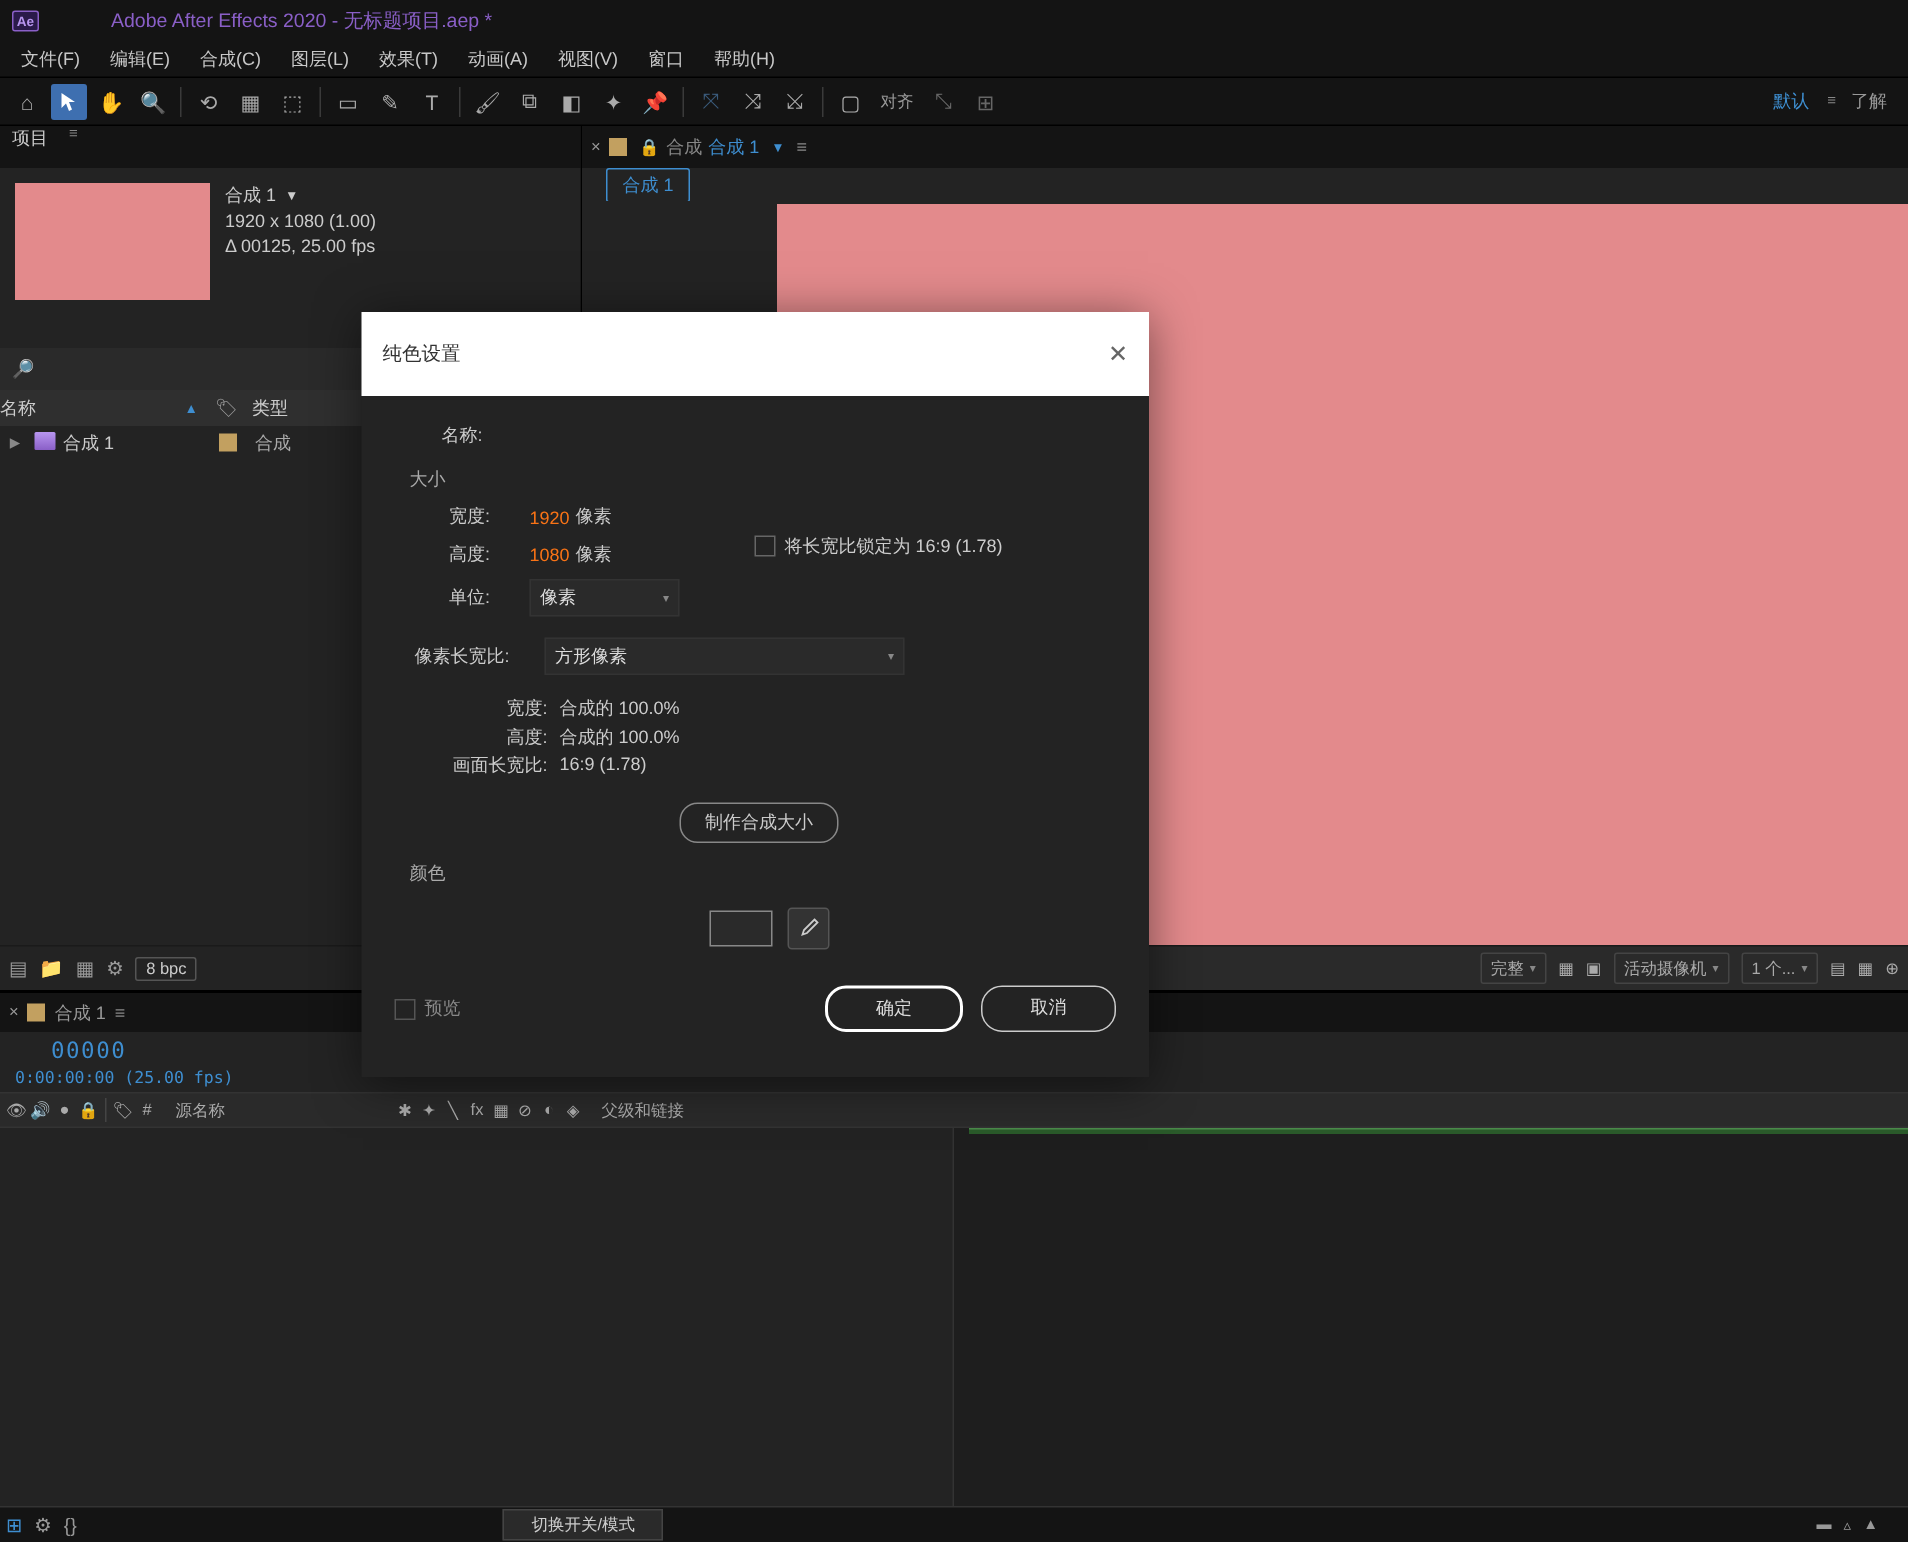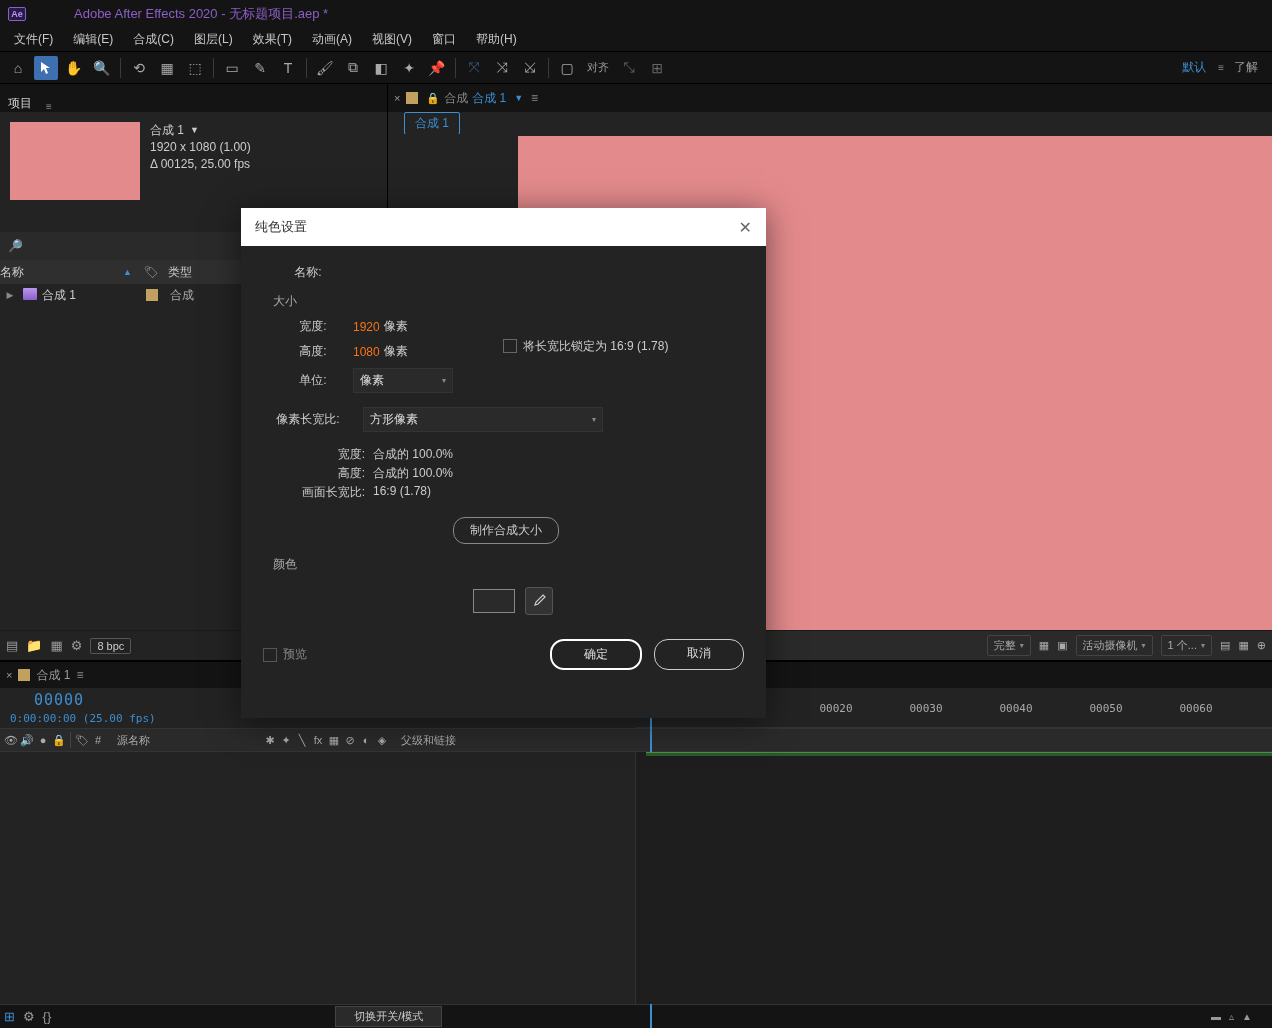--- a/index.html
+++ b/index.html
@@ -20,21 +20,21 @@
 .toolbar .sep { width: 1px; height: 20px; background: #3a3a3a; margin: 0 4px; }
 .toolbar .label { color: #999; font-size: 11px; margin: 11px 6px; }
 .toolbar .right { margin-left: auto; display: flex; align-items: center; }
 .toolbar .link { color: #3e8ed0; font-size: 12px; margin: 0 10px; }
 
 
 .main { display: flex; height: 576px; }
 
 
 .project-panel { width: 388px; background: #232323; border-right: 1px solid #000; display: flex; flex-direction: column; }
-.panel-tab-row { height: 28px; display: flex; align-items: flex-end; background: #141414; padding: 0 8px; }
+.panel-tab-row { height: 28px; display: flex; align-items: flex-start; background: #141414; padding: 0 8px; }
 .panel-tab { color: #ccc; font-size: 12px; margin-right: 12px; }
 .panel-tab-icon { color: #888; font-size: 10px; margin-left: 2px; }
 
 .comp-preview-row { display: flex; padding: 10px; align-items: flex-start; background: #232323; height: 120px; }
 .comp-thumb { width: 130px; height: 78px; background: #e38a8c; margin-right: 10px; }
 .comp-info { flex: 1; color: #ccc; font-size: 12px; line-height: 1.4; }
 .comp-info .name-row { display: flex; align-items: center; }
 .comp-info .dd { margin-left: 6px; font-size: 9px; }
 
 .search-row { height: 28px; background: #2a2a2a; display: flex; align-items: center; padding: 0 8px; color: #888; }
@@ -117,21 +117,21 @@
 
 .tl-footer { height:24px; background:#141414; display:flex; align-items:center; border-top:1px solid #333; }
 .tl-footer .ic { color:#3e8ed0; margin:0 4px; font-size:13px; }
 .tl-footer .ic2 { color:#999; margin:0 4px; font-size:13px; }
 .tl-footer .switch-btn { margin-left:280px; border:1px solid #444; padding:2px 18px; font-size:11px; color:#ccc; background:#2a2a2a; }
 .tl-footer .nav-arrows { margin-left:auto; display:flex; gap:8px; padding-right:20px; }
 .tl-footer .nav-arrows span { color:#999; font-size:10px; }
 
 
 .dialog-overlay { position:absolute; left:241px; top:208px; width:525px; height:510px; background:#232323; box-shadow: 0 4px 30px rgba(0,0,0,0.5); z-index:100; display:flex; flex-direction:column; }
-.dialog-title { height:38px; background:#fff; color:#333; display:flex; align-items:center; padding:0 14px; font-size:13px; }
+.dialog-title { height:56px; background:#fff; color:#333; display:flex; align-items:center; padding:0 14px; font-size:13px; }
 .dialog-title .close { margin-left:auto; color:#666; font-size:16px; cursor:pointer; }
 .dialog-body { flex:1; padding: 18px 22px 10px 22px; color:#ccc; font-size:12px; }
 
 .dlg-row { display:flex; align-items:center; margin-bottom:8px; }
 .dlg-label { width:100px; text-align:center; padding-right:10px; color:#ccc; }
 .dlg-input { background:#1a1a1a; border:1px solid #1a1a1a; color:#ddd; padding:3px 6px; font-size:12px; }
 .dlg-input.wide { width:290px; }
 .dlg-val { color:#f97316; margin-right:4px; }
 .dlg-unit { color:#ccc; }
 
@@ -316,30 +316,20 @@
   </div>
 
   <div class="tl-header-row">
     <div class="tl-left-head">
       <div class="tl-time-display">
         <span class="big">00000</span>
         <span class="tl-search-ic">🔎</span>
       </div>
       <div class="tl-time-small">0:00:00:00 (25.00 fps)</div>
     </div>
-    <div class="tl-right-head">
-      <div class="tl-ruler">
-        <div class="tl-cti"></div>
-        <span class="tick-label" style="left:200px">00020</span>
-        <span class="tick-label" style="left:290px">00030</span>
-        <span class="tick-label" style="left:380px">00040</span>
-        <span class="tick-label" style="left:470px">00050</span>
-        <span class="tick-label" style="left:560px">00060</span>
-      </div>
-    </div>
   </div>
 
   <div class="tl-cols">
     <div class="ic-group">
       <span>👁</span>
       <span>🔊</span>
       <span>●</span>
       <span>🔒</span>
     </div>
     <span class="sep"></span>

